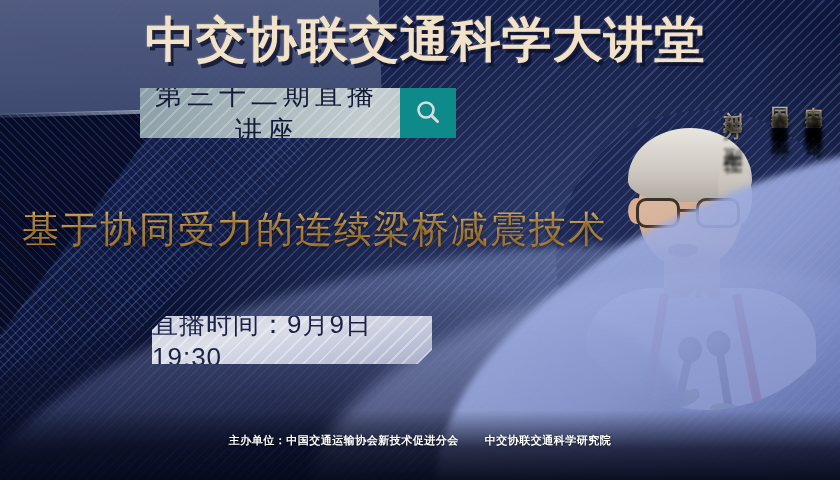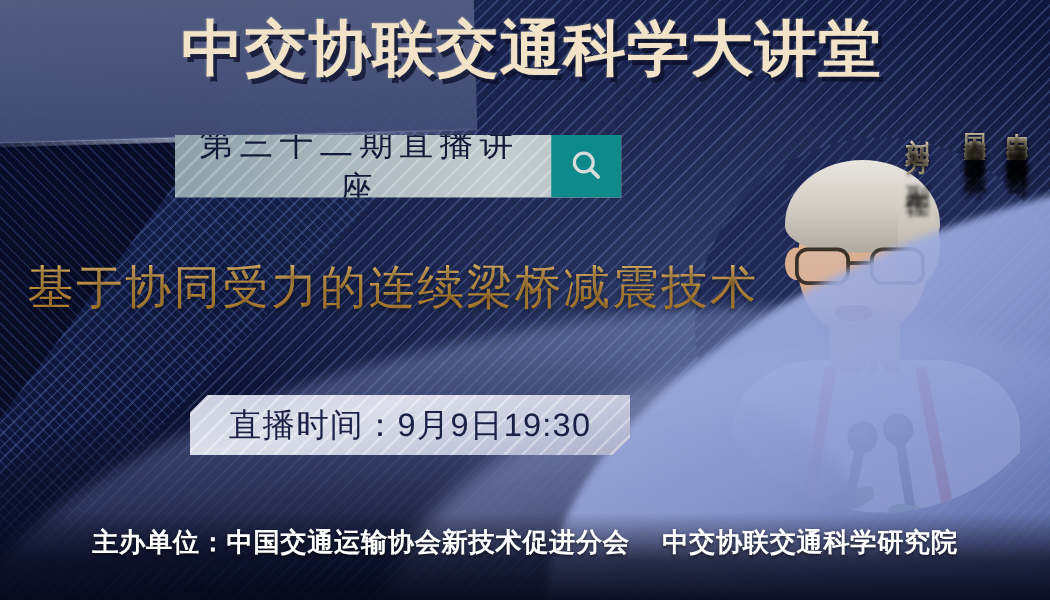--- a/index.html
+++ b/index.html
@@ -189,21 +189,21 @@
     font-size:48px;line-height:1;font-weight:700;letter-spacing:1px;
     color:#f2e3c8;
     font-family:"Liberation Sans","DejaVu Sans",sans-serif;
     text-shadow:3px 4px 0 rgba(10,14,40,.75), 0 0 2px rgba(255,245,220,.5);
     transform:scaleX(1.04);
     padding-left:10px;
   }
 
   
   .subbar{
-    position:absolute;left:140px;top:108px;width:357px;height:50px;
+    position:absolute;left:140px;top:88px;width:316px;height:50px;
     background:linear-gradient(100deg,#8b9fa8 0%,#a9b8bd 38%,#c3cdd0 72%,#b6c1c5 100%);
     display:flex;align-items:center;
     overflow:hidden;
     gap:16px;
   }
   .subbar:before{
     content:"";position:absolute;inset:0;
     background-image:repeating-linear-gradient(-45deg,rgba(255,255,255,.22) 0 2px,rgba(255,255,255,0) 2px 9px);
     pointer-events:none;
   }
@@ -224,39 +224,39 @@
     font-size:37px;font-weight:400;letter-spacing:2px;
     color:#d5a04b;
     background:linear-gradient(180deg,#e7bf72 0%,#d19a41 55%,#c2862f 100%);
     -webkit-background-clip:text;background-clip:text;
     -webkit-text-fill-color:transparent;
     text-shadow:0 2px 4px rgba(0,0,0,.45);
   }
 
   
   .time-pill{
-    position:absolute;left:152px;top:316px;width:352px;height:48px;
+    position:absolute;left:152px;top:316px;width:280px;height:48px;
     background:linear-gradient(165deg,#c9cddf 0%,#dcdfe9 35%,#c4c8dc 70%,#aab0ca 100%);
     clip-path:polygon(14px 0, 100% 0, 100% calc(100% - 14px), calc(100% - 14px) 100%, 0 100%, 0 14px);
     display:flex;align-items:center;justify-content:center;
     box-shadow:0 0 18px rgba(120,140,220,.35);
     overflow:hidden;
   }
   .time-pill:before{
     content:"";position:absolute;inset:0;
     background-image:repeating-linear-gradient(-45deg,rgba(255,255,255,.35) 0 2px,rgba(255,255,255,0) 2px 10px);
   }
   .time-text{
     position:relative;font-size:26px;color:#1a2145;letter-spacing:1px;
   }
 
   
   .footer{
     position:absolute;left:0;right:0;bottom:32px;text-align:center;
-    font-size:21px;font-weight:700;color:#ffffff;letter-spacing:.5px;
+    font-size:11px;font-weight:700;color:#ffffff;letter-spacing:.5px;
     text-shadow:0 1px 3px rgba(0,0,0,.6);
   }
   .footer .gap{display:inline-block;width:26px;}
 
   
   .vcol{
     position:absolute;
     writing-mode:vertical-rl;text-orientation:upright;
     color:#e6dcc6;font-weight:700;
     text-shadow:0 1px 3px rgba(0,0,0,.55);

